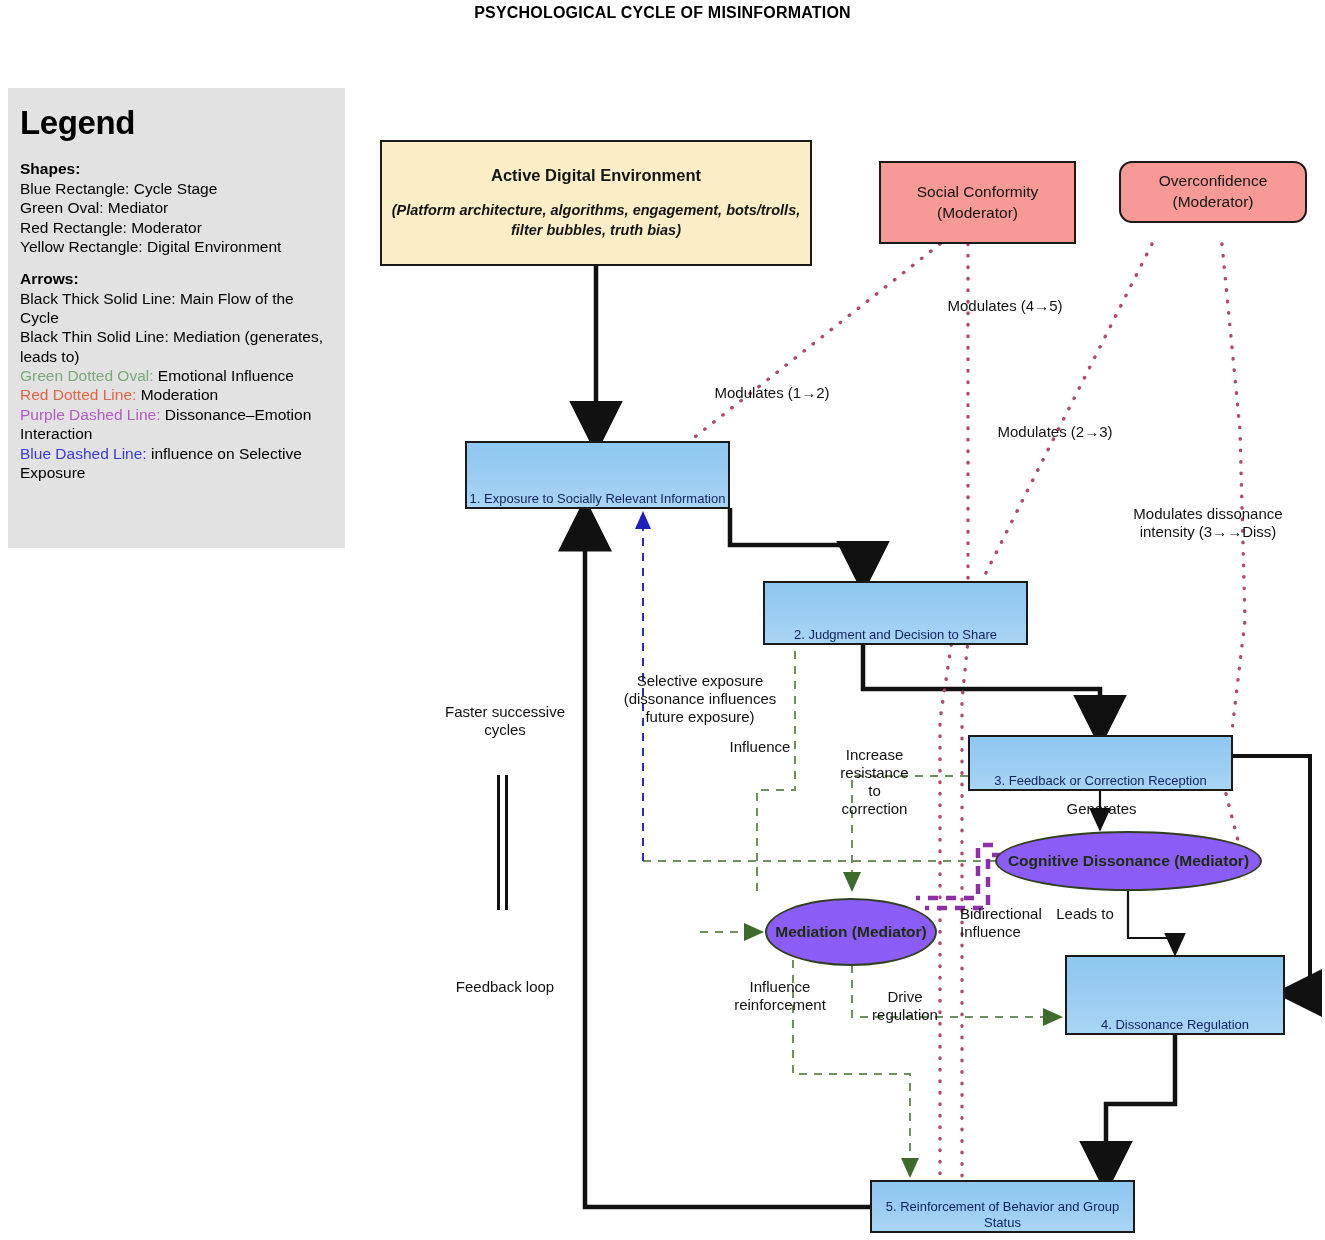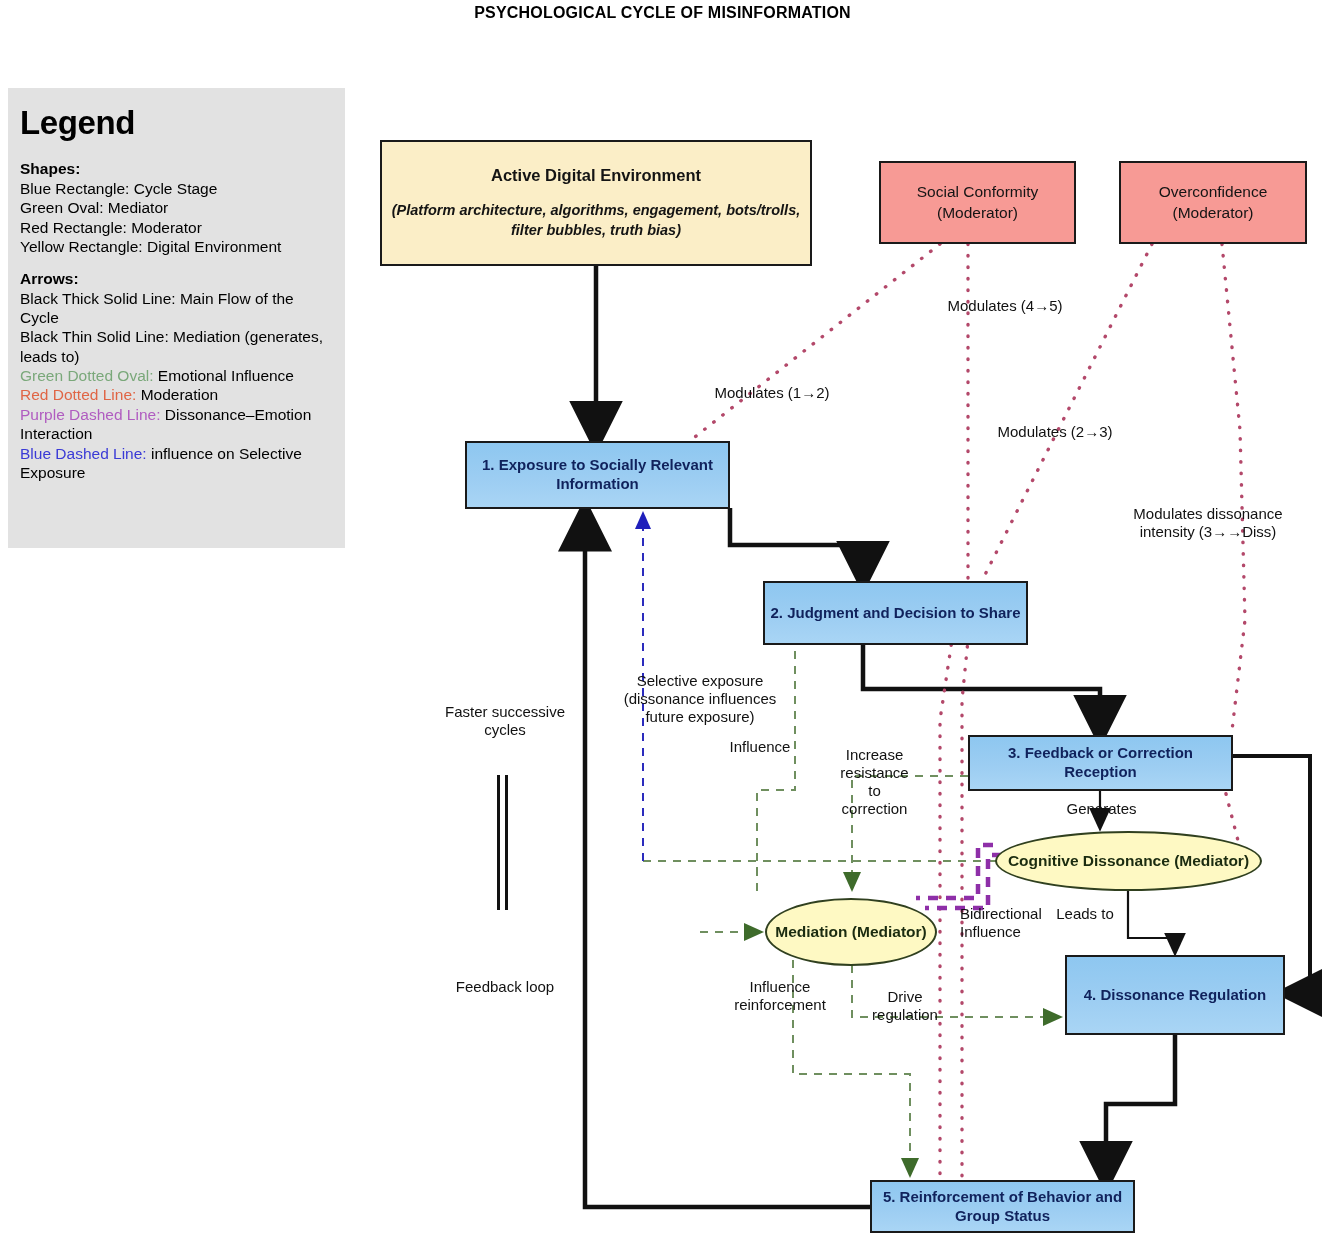--- a/index.html
+++ b/index.html
@@ -36,37 +36,38 @@
     justify-content: center;
     text-align: center;
     z-index: 5;
   }
   .rect {
     border: 2px solid #1a1a1a;
   }
   .blue {
     background: linear-gradient(180deg, #8ec7f0 0%, #9ccdf2 55%, #a9d5f5 100%);
     color: #10225c;
-    font-weight: bold;
-    font-size: 15px;
+    font-weight: normal;
+    font-size: 13px;
     line-height: 1.25;
+    justify-content: flex-end;
   }
   .yellow {
     background: #fbeec7;
     color: #141414;
   }
   .red {
     background: #f79a95;
     color: #141414;
     font-size: 15.5px;
     line-height: 1.35;
     margin-left: 24px;
   }
   .oval {
-    background: #fef9c3;
+    background: #8b5cf6;
     border: 2px solid #30401f;
     border-radius: 50%;
     color: #1b2c10;
     font-size: 15.5px;
     font-weight: bold;
   }
   .ydt {
     font-weight: bold;
     font-size: 16.5px;
   }
@@ -283,21 +284,21 @@
     <div class="ydt">Active Digital Environment</div>
     <div class="ysub">(Platform architecture, algorithms, engagement,
 bots/trolls, filter bubbles, truth bias)</div>
   </div>
 
   <div class="node rect red" style="left:855px; top:161px; width:197px; height:83px;">
     <div>Social Conformity
 (Moderator)</div>
   </div>
 
-  <div class="node rect red" style="left:1095px; top:161px; width:188px; height:83px;">
+  <div class="node rect red" style="left:1095px; top:161px; width:188px; height:62px;border-radius:13px;">
     <div>Overconfidence
 (Moderator)</div>
   </div>
 
   <div class="node rect blue" style="left:465px; top:441px; width:265px; height:68px;">
     <div>1. Exposure to Socially Relevant
 Information</div>
   </div>
 
   <div class="node rect blue" style="left:763px; top:581px; width:265px; height:64px;">

